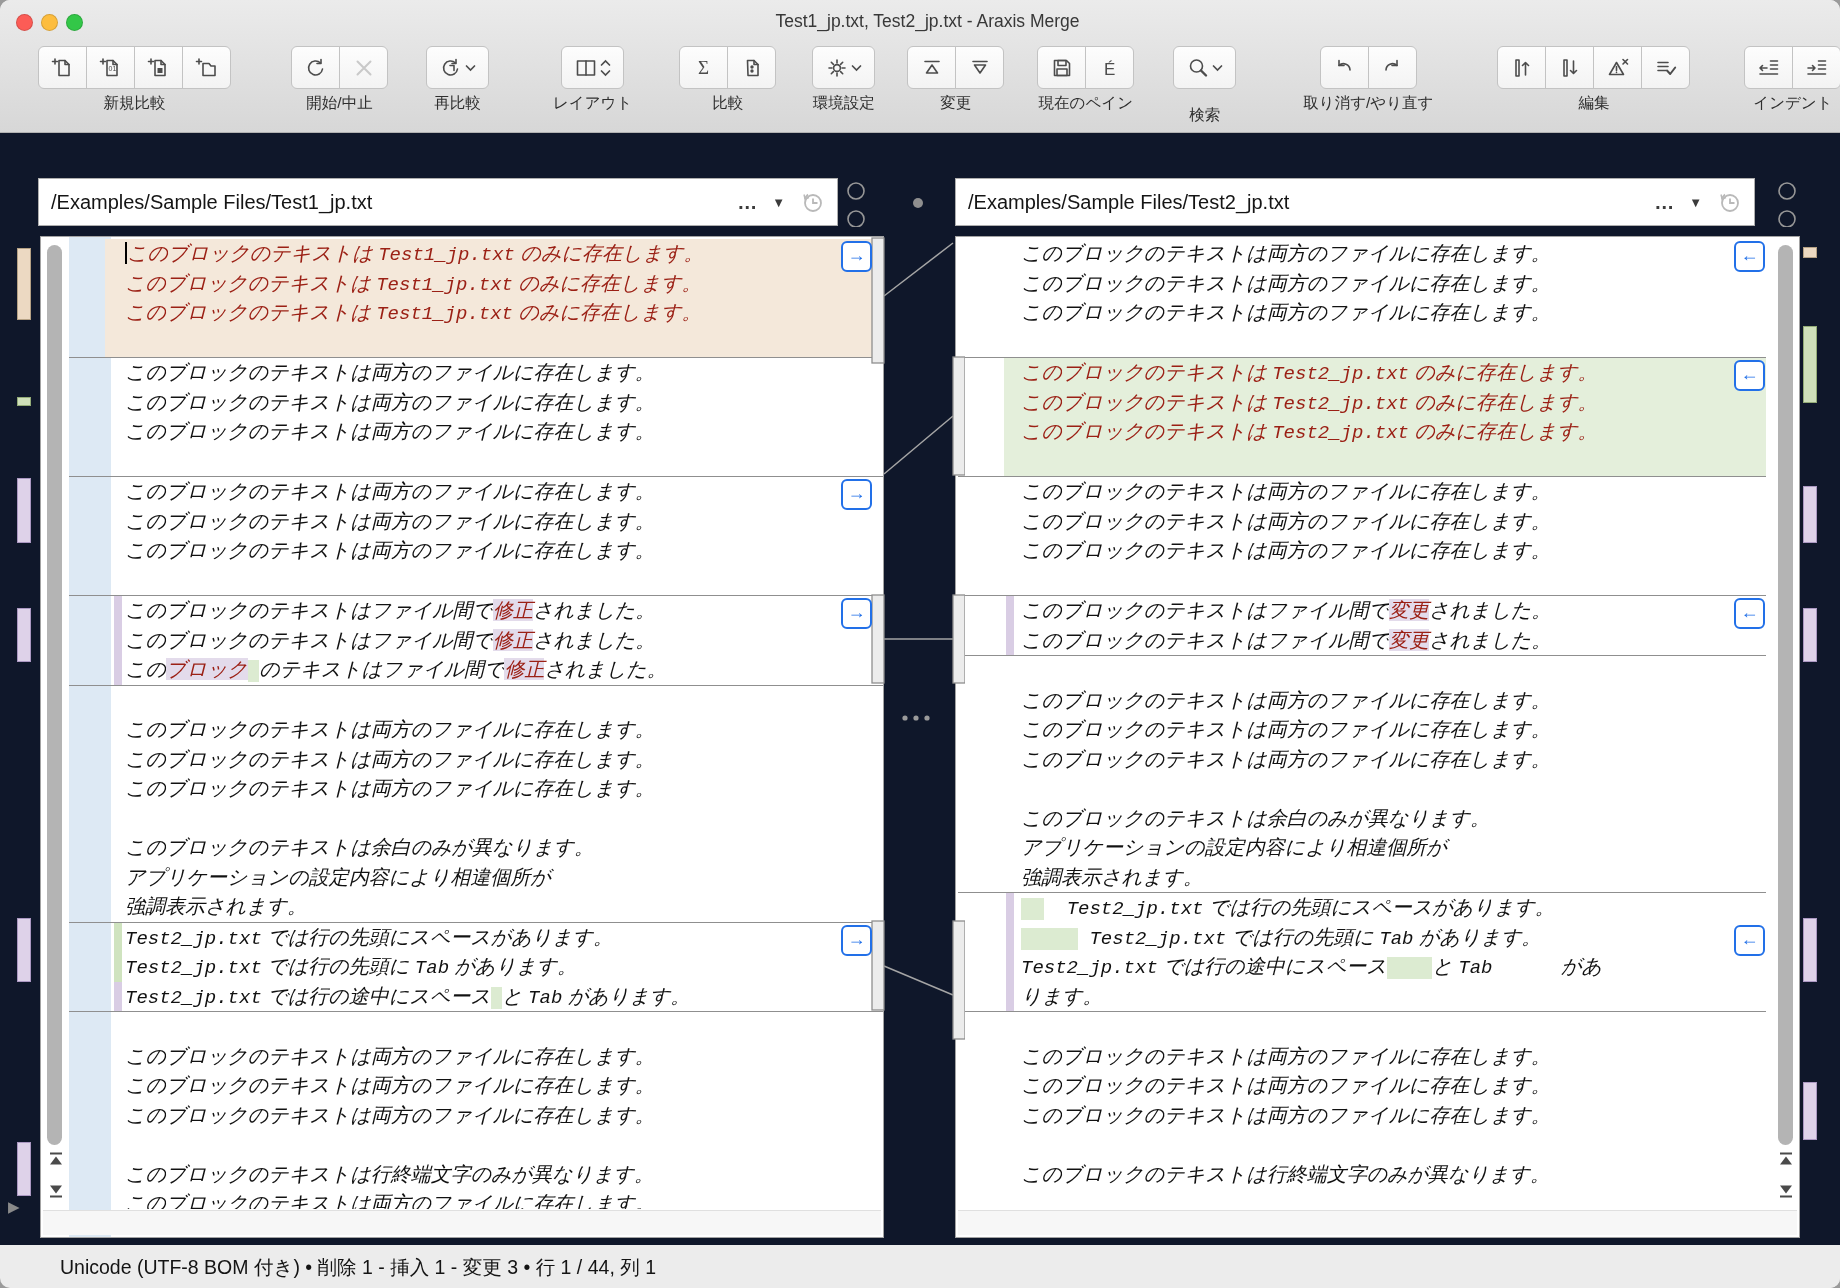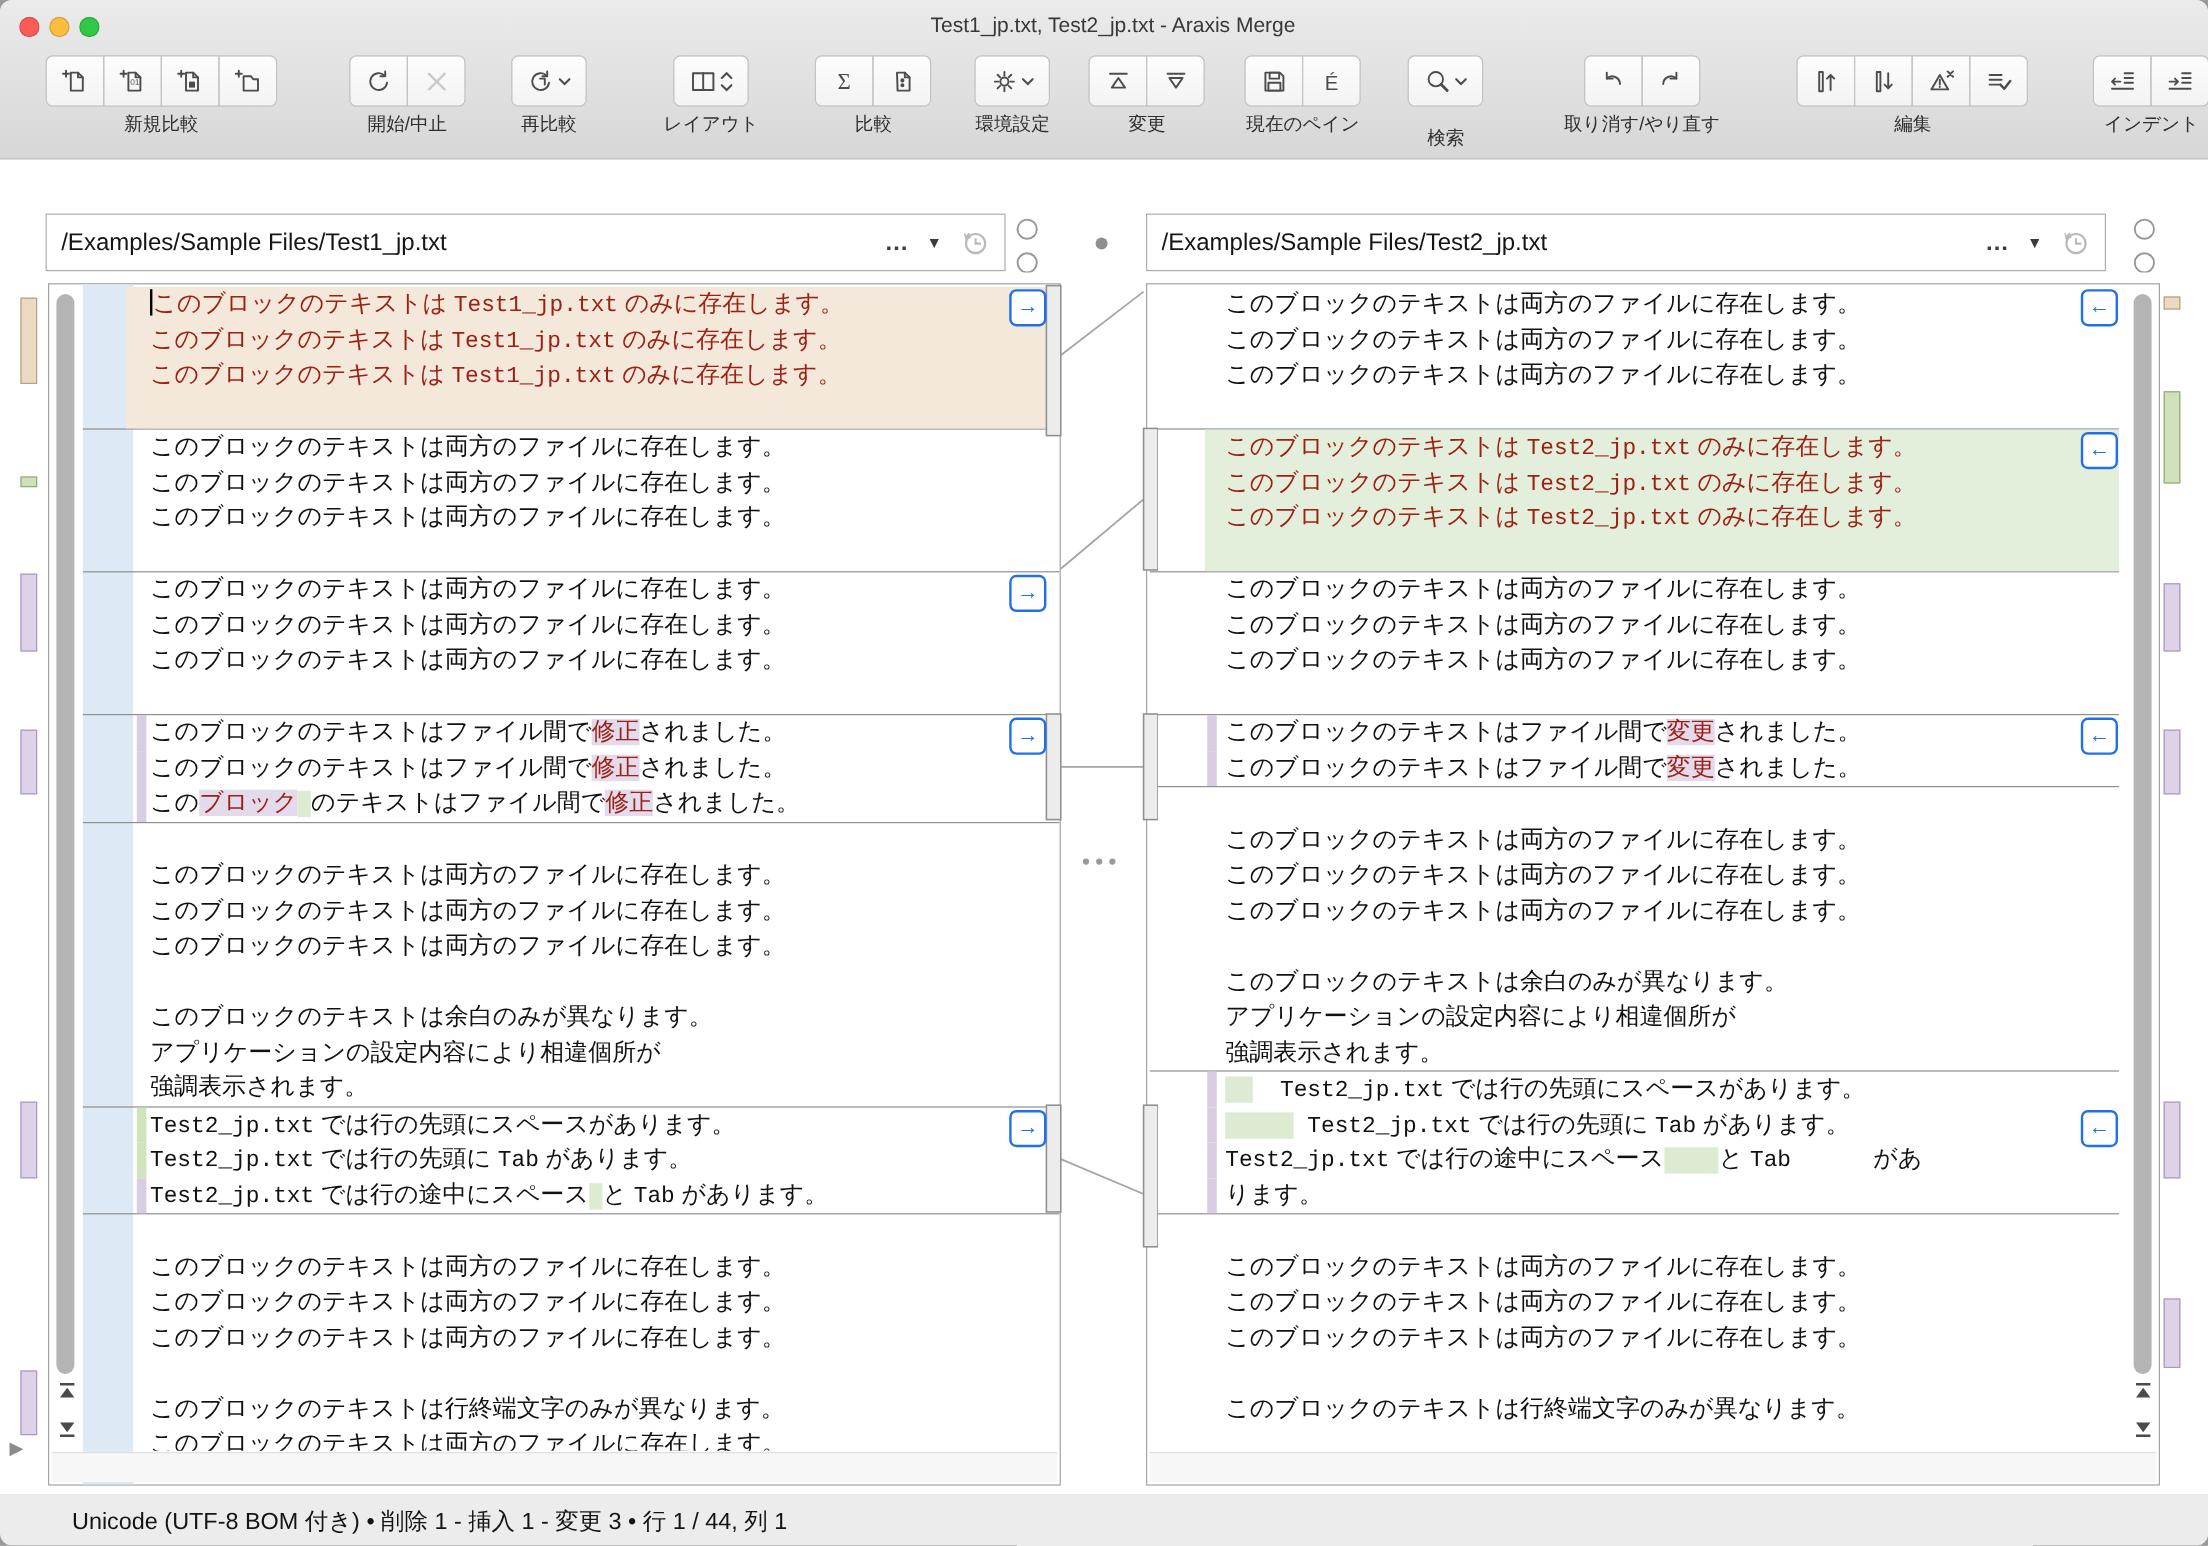--- a/index.html
+++ b/index.html
@@ -23,35 +23,35 @@
   .btnrow{display:flex;}
   .tbtn{width:47px;height:41px;background:linear-gradient(#fdfdfd,#f3f3f3);
     border:1px solid #c3c3c3;margin-left:-1px;display:flex;align-items:center;justify-content:center;gap:2px;}
   .tbtn:first-child{margin-left:0;border-radius:6px 0 0 6px;}
   .tbtn:last-child{border-radius:0 6px 6px 0;}
   .tbtn:only-child{border-radius:6px;}
   .tbtn.wide{width:61px;}
   .tlabel{margin-top:4px;font-size:15.5px;color:#2e2e2e;white-space:nowrap;}
   .icn{display:inline-flex;}
   
-  .workspace{position:absolute;left:0;top:133px;width:1840px;height:1112px;background:#ffffff;}
+  .workspace{position:absolute;left:0;top:133px;width:1840px;height:1112px;background:#0f172a;}
   .pathfield{position:absolute;top:45px;height:48px;background:#fff;border:1px solid #aeaeae;
     display:flex;align-items:center;font-size:20px;color:#151515;padding:0 12px;}
   .pathtext{flex:1;white-space:nowrap;overflow:hidden;}
   .fieldicons{display:flex;align-items:center;gap:14px;color:#3c3c3c;}
   .dots3{font-size:20px;letter-spacing:1px;font-weight:bold;}
   .dd{font-size:13px;}
   .linkcircles{position:absolute;top:48px;width:22px;height:46px;}
   .gapdot{position:absolute;width:10px;height:10px;border-radius:50%;background:#8f8f8f;}
   
   .pane{position:absolute;top:103px;height:1002px;background:#fff;border:1px solid var(--paneborder);box-sizing:border-box;}
   .vscroll{position:absolute;top:2px;bottom:30px;width:24px;}
   .vthumb{position:absolute;left:4px;top:6px;width:15px;height:93%;background:#b4b4b4;border-radius:8px;}
   .gutterblue{position:absolute;top:0;bottom:0;background:var(--bluegutter);}
-  .rows{position:absolute;top:2px;bottom:28px;overflow:hidden;}
+  .rows{position:absolute;top:2px;bottom:28px;overflow:hidden;font-style:italic;}
   .block{position:relative;border-bottom:1px solid var(--sep);}
   .block.last{border-bottom:none;}
   .bkbg{position:absolute;top:0;bottom:0;right:0;}
   .bk-beige .bkbg{background:var(--blockbeige);}
   .bk-green .bkbg{background:var(--blockgreen);}
   .row{position:relative;height:29.5px;line-height:29.5px;font-size:20px;color:#111;white-space:pre;z-index:1;}
   .strip{position:absolute;width:8px;top:0;bottom:0;}
   .strip.p{background:#d9cde4;}
   .strip.g{background:#cfe3bf;}
   .sg-r,.sg-rm,.sg-m,.sg-mi{color:var(--red);}

